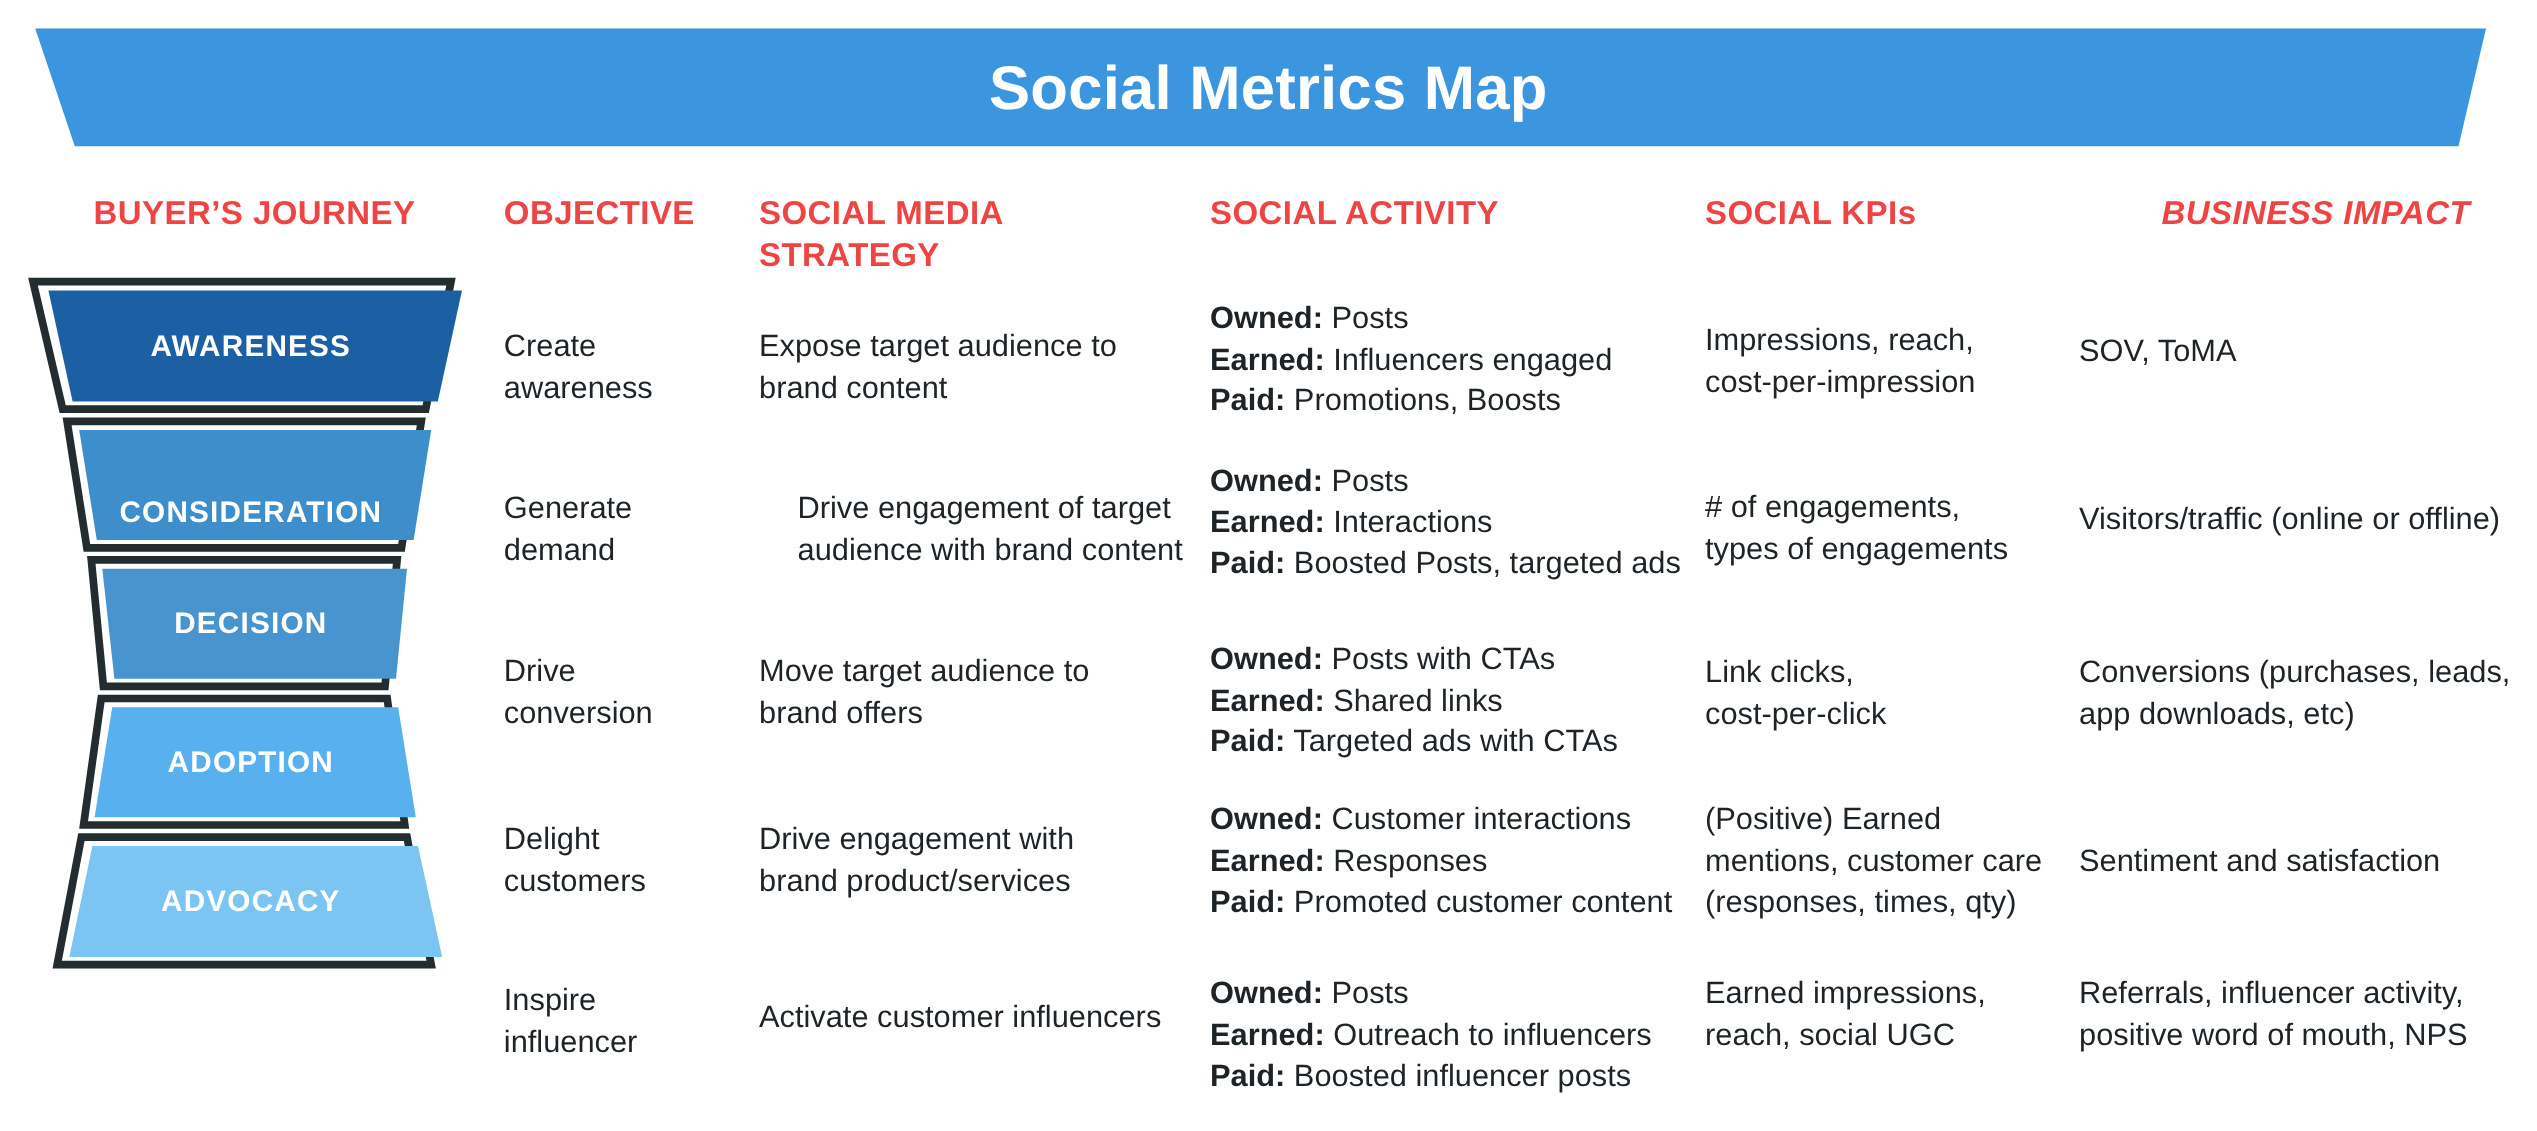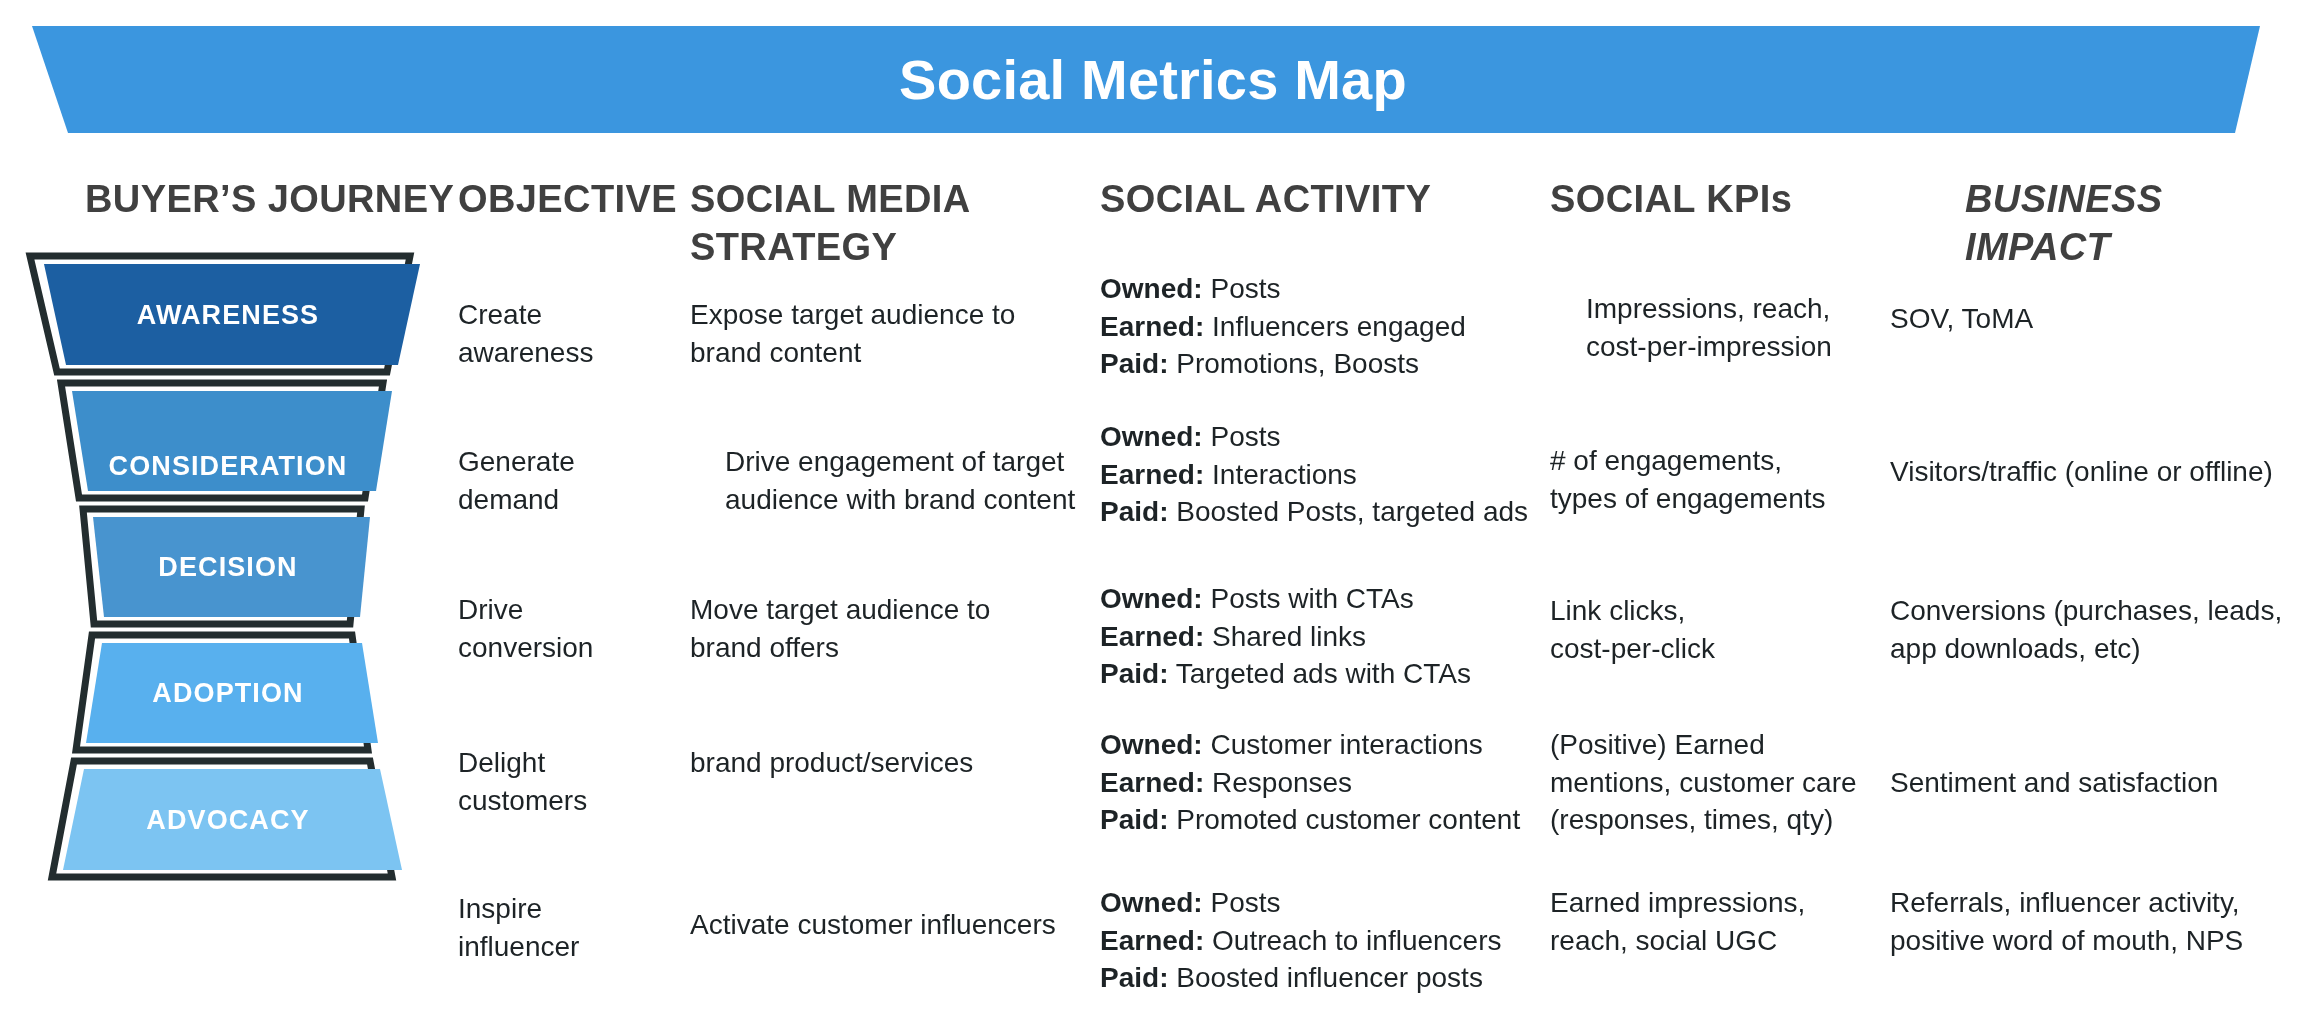--- a/index.html
+++ b/index.html
@@ -18,22 +18,22 @@
   #banner-title {
     position:absolute; left:0; top:26px; width:2306px; height:107px;
     display:flex; align-items:center; justify-content:center;
     color:#ffffff; font-size:56px; font-weight:bold; letter-spacing:.2px;
     white-space:nowrap;
   }
 
   
   .col-head {
     position:absolute;
-    font-size:38px; font-weight:bold; letter-spacing:.4px;
-    line-height:1.25; color:#404040;
+    font-size:30px; font-weight:bold; letter-spacing:.4px;
+    line-height:1.25; color:#ef4444;
   }
 
   
   #funnel { position:absolute; left:20px; top:240px; width:430px; height:770px; }
   #funnel svg { display:block; }
   .stage-label {
     position:absolute;
     color:#ffffff; font-weight:bold; font-size:27px; letter-spacing:1.1px;
     white-space:nowrap; text-align:center;
     transform:translate(-50%,-50%);
@@ -106,21 +106,21 @@
 </div>
 <div class="cell" style="left:690px; top:296px;">
   <span class="ln">Expose target audience to</span>
   <span class="ln">brand content</span>
 </div>
 <div class="cell" style="left:1100px; top:270px;">
   <span class="ln"><b class="lbl">Owned:</b><span> Posts</span></span>
   <span class="ln"><b class="lbl">Earned:</b><span> Influencers engaged</span></span>
   <span class="ln"><b class="lbl">Paid:</b><span> Promotions, Boosts</span></span>
 </div>
-<div class="cell" style="left:1550px; top:290px;margin-left:36px;">
+<div class="cell" style="left:1550px; top:290px;">
   <span class="ln">Impressions, reach,</span>
   <span class="ln">cost-per-impression</span>
 </div>
 <div class="cell" style="left:1890px; top:300px;">
   <span class="ln">SOV, ToMA</span>
 </div>
 
 <div class="cell" style="left:458px; top:443px;">
   <span class="ln">Generate</span>
   <span class="ln">demand</span>
@@ -162,20 +162,21 @@
 <div class="cell" style="left:1890px; top:592px;">
   <span class="ln">Conversions (purchases, leads,</span>
   <span class="ln">app downloads, etc)</span>
 </div>
 
 <div class="cell" style="left:458px; top:744px;">
   <span class="ln">Delight</span>
   <span class="ln">customers</span>
 </div>
 <div class="cell" style="left:690px; top:744px;">
+  <span class="ln">Drive engagement with</span>
   <span class="ln">brand product/services</span>
 </div>
 <div class="cell" style="left:1100px; top:726px;">
   <span class="ln"><b class="lbl">Owned:</b><span> Customer interactions</span></span>
   <span class="ln"><b class="lbl">Earned:</b><span> Responses</span></span>
   <span class="ln"><b class="lbl">Paid:</b><span> Promoted customer content</span></span>
 </div>
 <div class="cell" style="left:1550px; top:726px;">
   <span class="ln">(Positive) Earned</span>
   <span class="ln">mentions, customer care</span>

